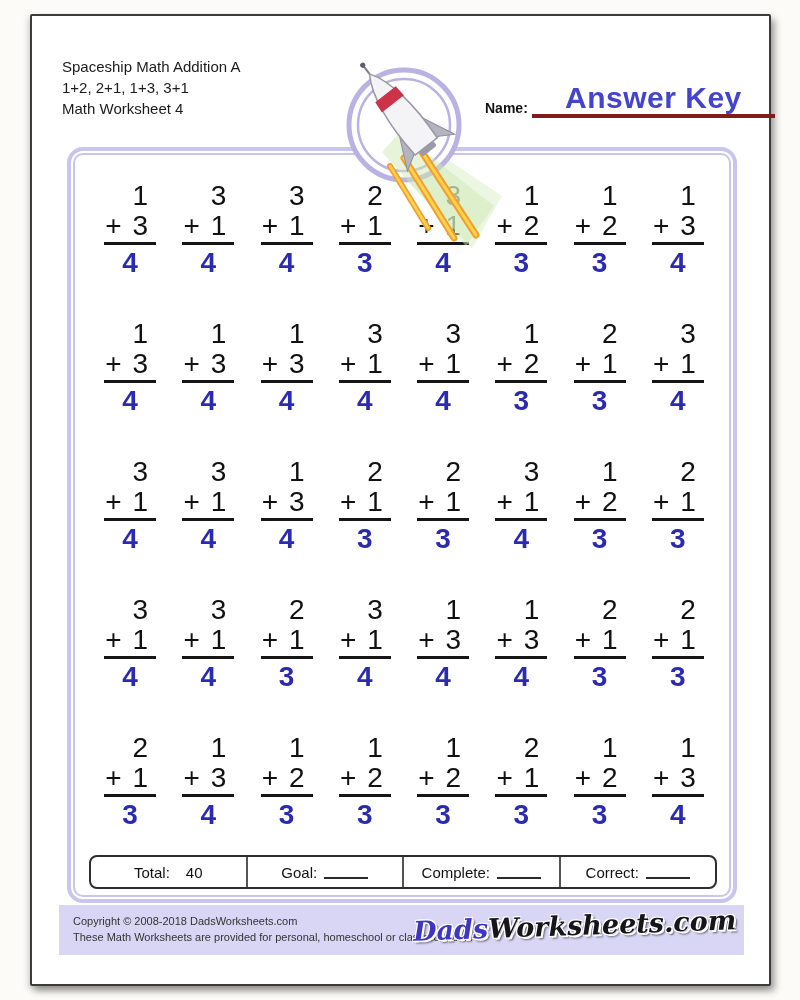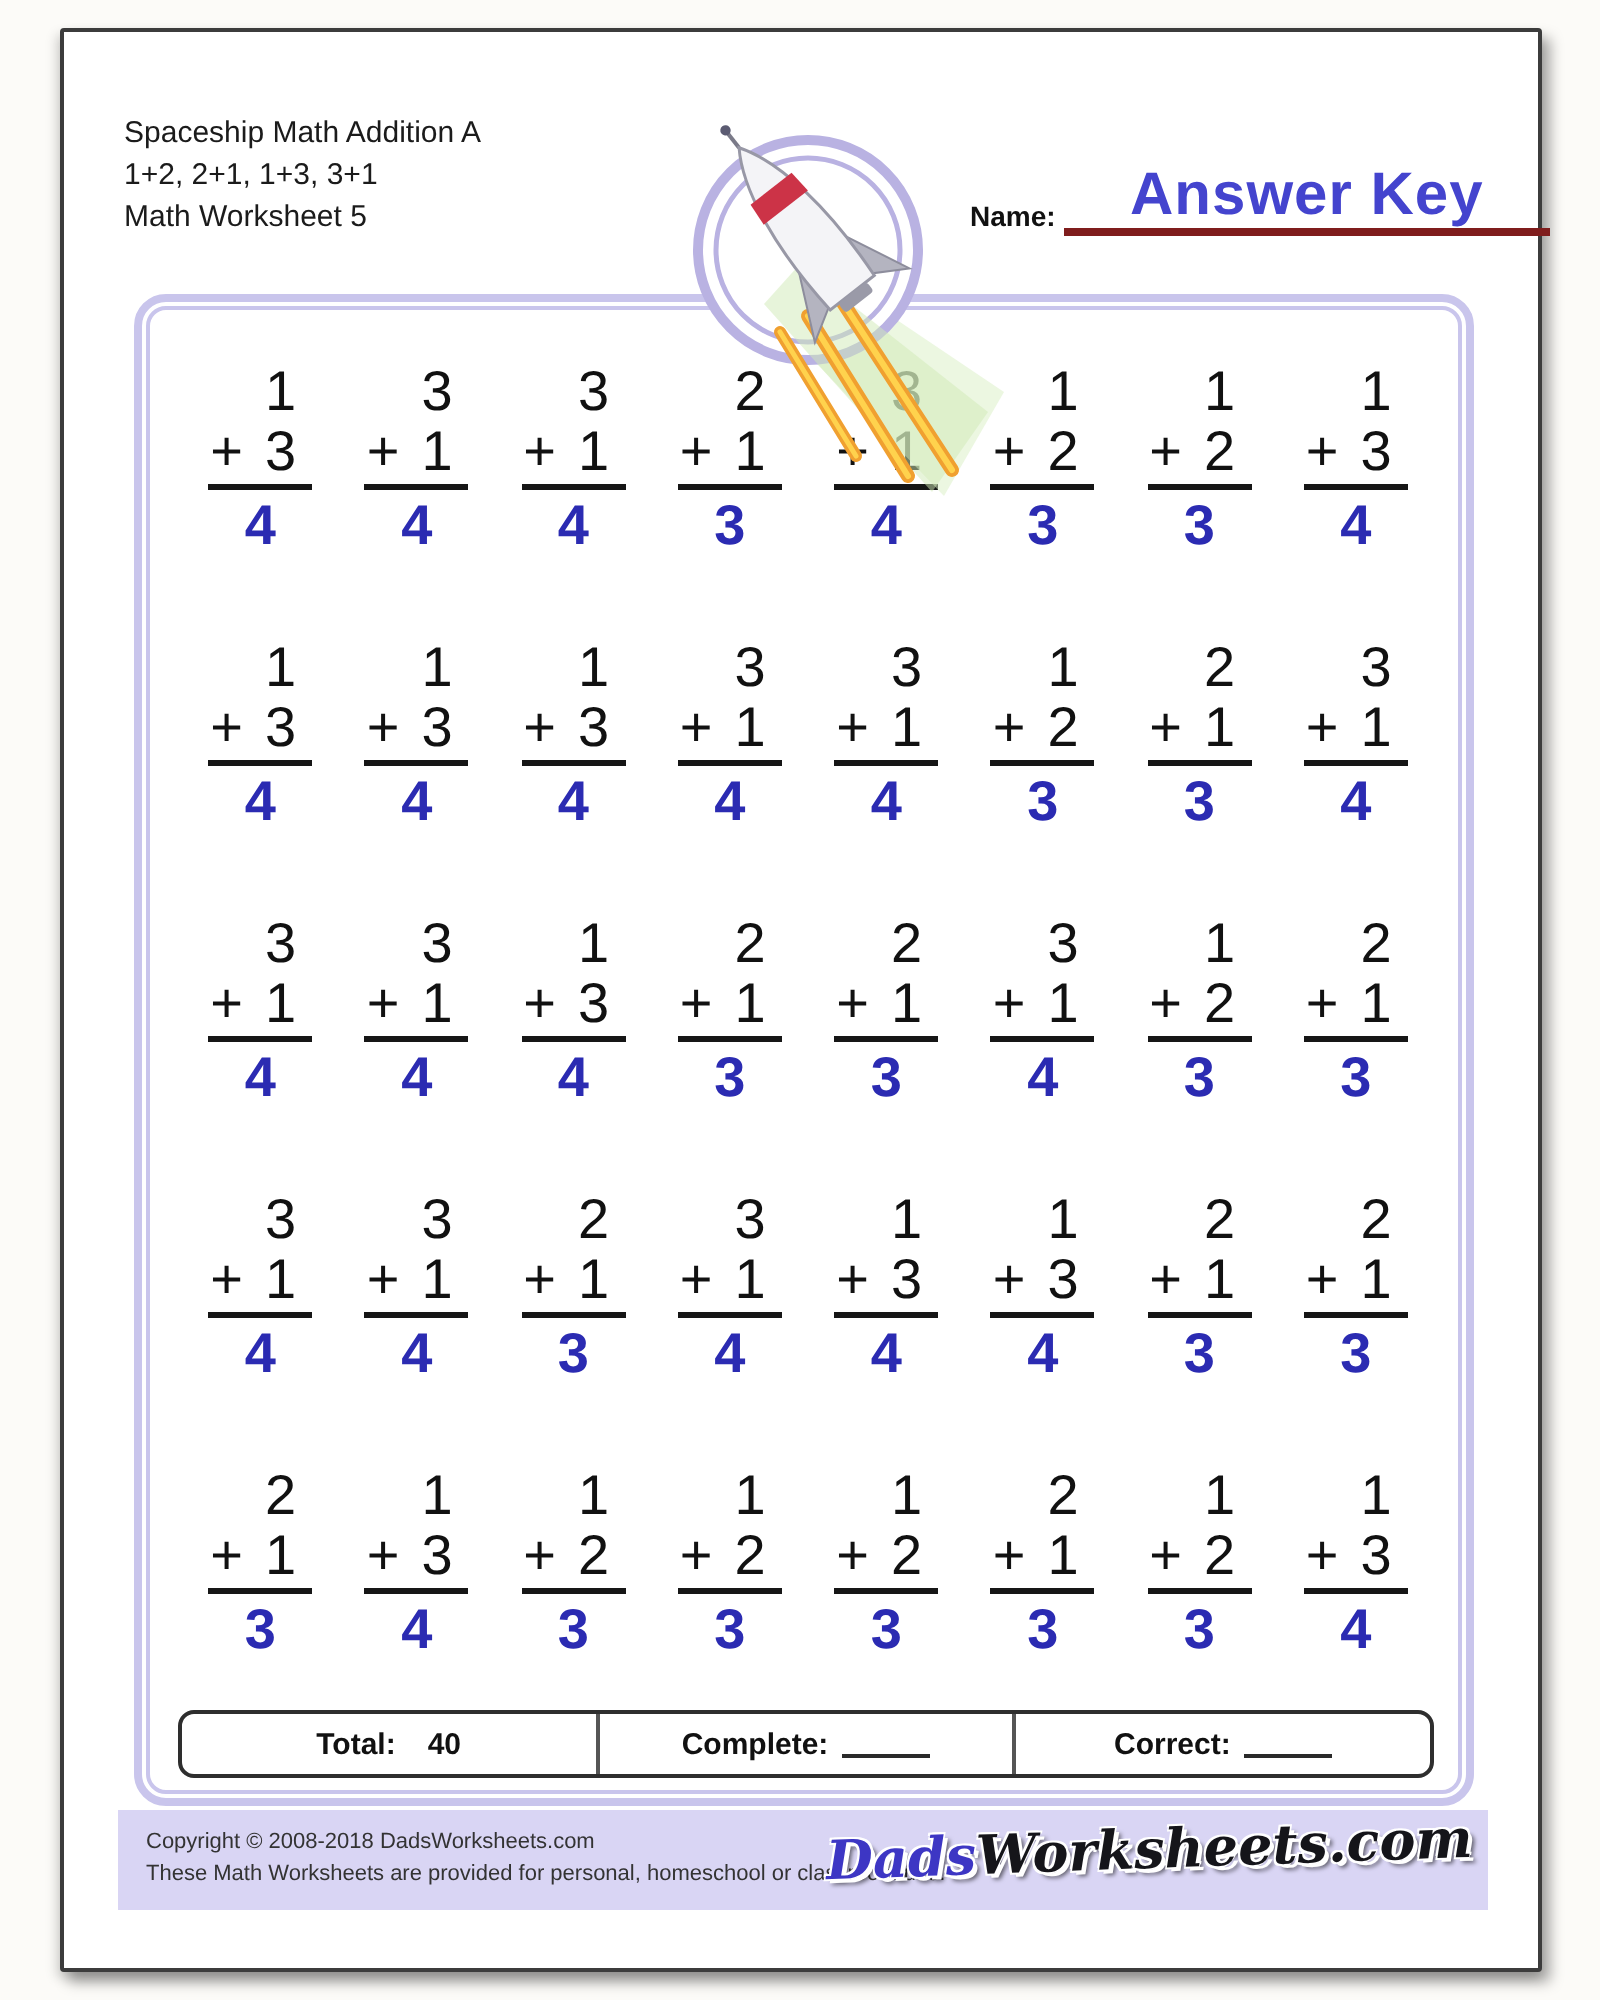--- a/index.html
+++ b/index.html
@@ -57,21 +57,21 @@
     line-height:32px; padding-top:2px;
   }
   
   .totals {
     position:absolute; left:14px; right:12px; bottom:6px; height:34px;
     border:2px solid #2e2e2e; border-radius:8px; display:flex;
     box-sizing:border-box; background:#fff;
   }
   .total-cell {
     flex:1; display:flex; align-items:center; justify-content:center;
-    font-weight:bold; font-size:15px; color:#111; border-left:2px solid #555;
+    font-weight:normal; font-size:15px; color:#111; border-left:2px solid #555;
   }
   .total-cell:first-child { border-left:none; }
   .total-value { margin-left:16px; }
   .blank-line {
     display:inline-block; width:44px; height:12px;
     border-bottom:2px solid #2a2a2a; margin-left:7px;
   }
   
   .footer-bar {
     position:absolute; left:27px; top:889px; width:685px; height:50px;
@@ -89,21 +89,21 @@
 </style>
 </head>
 <body>
 
 <div class="canvas" style="--answer-blue: #2b2bb2; --answer-key-blue: #4444ce; --lavender: #c9c5ec; --footer-bg: #d9d5f4; --logo-blue: #3d36c4;">
   <div class="page">
 
     <div class="header-text">
       <div>Spaceship Math Addition A</div>
       <div>1+2, 2+1, 1+3, 3+1</div>
-      <div>Math Worksheet 5</div>
+      <div>Math Worksheet 4</div>
     </div>
 
     <div class="rocket-badge">
       <svg width="182" height="202" viewBox="0 0 182 202">
         <polygon points="66,74 176,148 146,200 46,96" fill="#d9efc3" opacity="0.5"></polygon>
         <circle cx="78" cy="77" r="55" fill="#ffffff" stroke="#b9b2e2" stroke-width="5"></circle>
         <circle cx="78" cy="77" r="46" fill="none" stroke="#b9b2e2" stroke-width="2.5"></circle>
         <polygon points="74,84 168,158 140,198 56,104" fill="#cfeab5" opacity="0.5"></polygon>
         <g stroke-linecap="round">
           <line x1="92" y1="98" x2="150" y2="187" stroke="#f0a030" stroke-width="7"></line>
@@ -456,20 +456,24 @@
     <div class="answer">4</div>
   </div>
           </div>
 
         <div class="totals">
           <div class="total-cell">
             <span>Total:</span>
             <span class="total-value">40</span>
           </div>
           <div class="total-cell">
+            <span>Goal:</span>
+            <span class="blank-line"></span>
+          </div>
+          <div class="total-cell">
             <span>Complete:</span>
             <span class="blank-line"></span>
           </div>
           <div class="total-cell">
             <span>Correct:</span>
             <span class="blank-line"></span>
           </div>
         </div>
       </div>
     </div>

